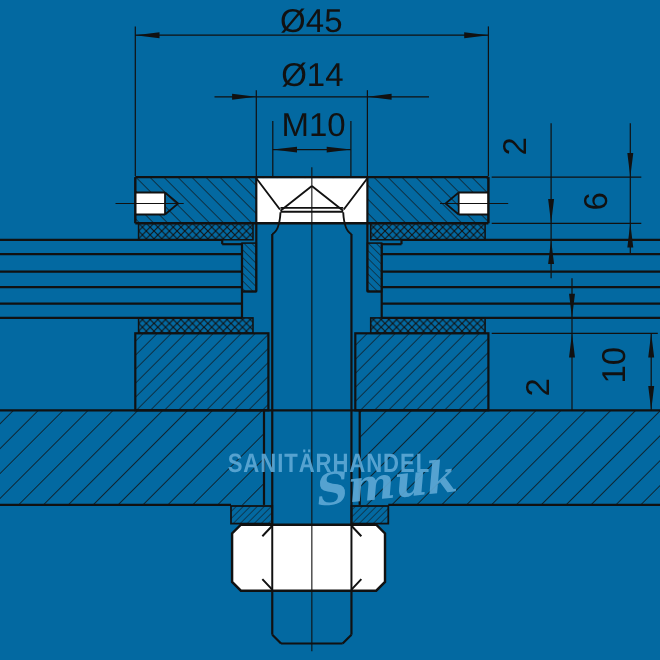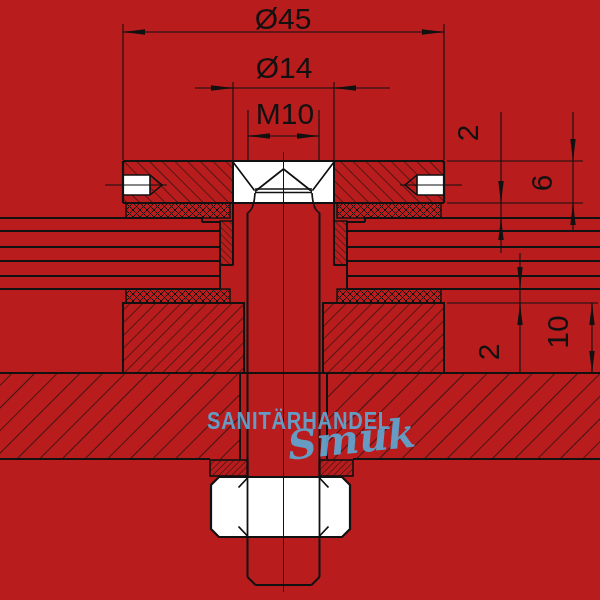--- a/index.html
+++ b/index.html
@@ -1,16 +1,16 @@
 <!DOCTYPE html>
 <html><head>
 <meta charset="utf-8">
 <style>
   html,body{margin:0;padding:0;background:#fff;}
-  #stage{width:600px;height:600px;position:relative;background:#b91c1c;overflow:hidden;
+  #stage{width:600px;height:600px;position:relative;background:#0369a1;overflow:hidden;
          font-family:"Liberation Sans", sans-serif;}
   svg{display:block;}
   text.dim{font-family:"Liberation Sans", sans-serif;font-size:30px;fill:#111;}
   text.wm1{font-family:"Liberation Sans", sans-serif;font-weight:bold;font-size:24px;letter-spacing:1px;}
   text.wm2{font-family:"DejaVu Serif", serif;font-style:italic;font-weight:bold;font-size:40px;}
 </style>
 </head>
 <body>
 
 <div id="stage">

